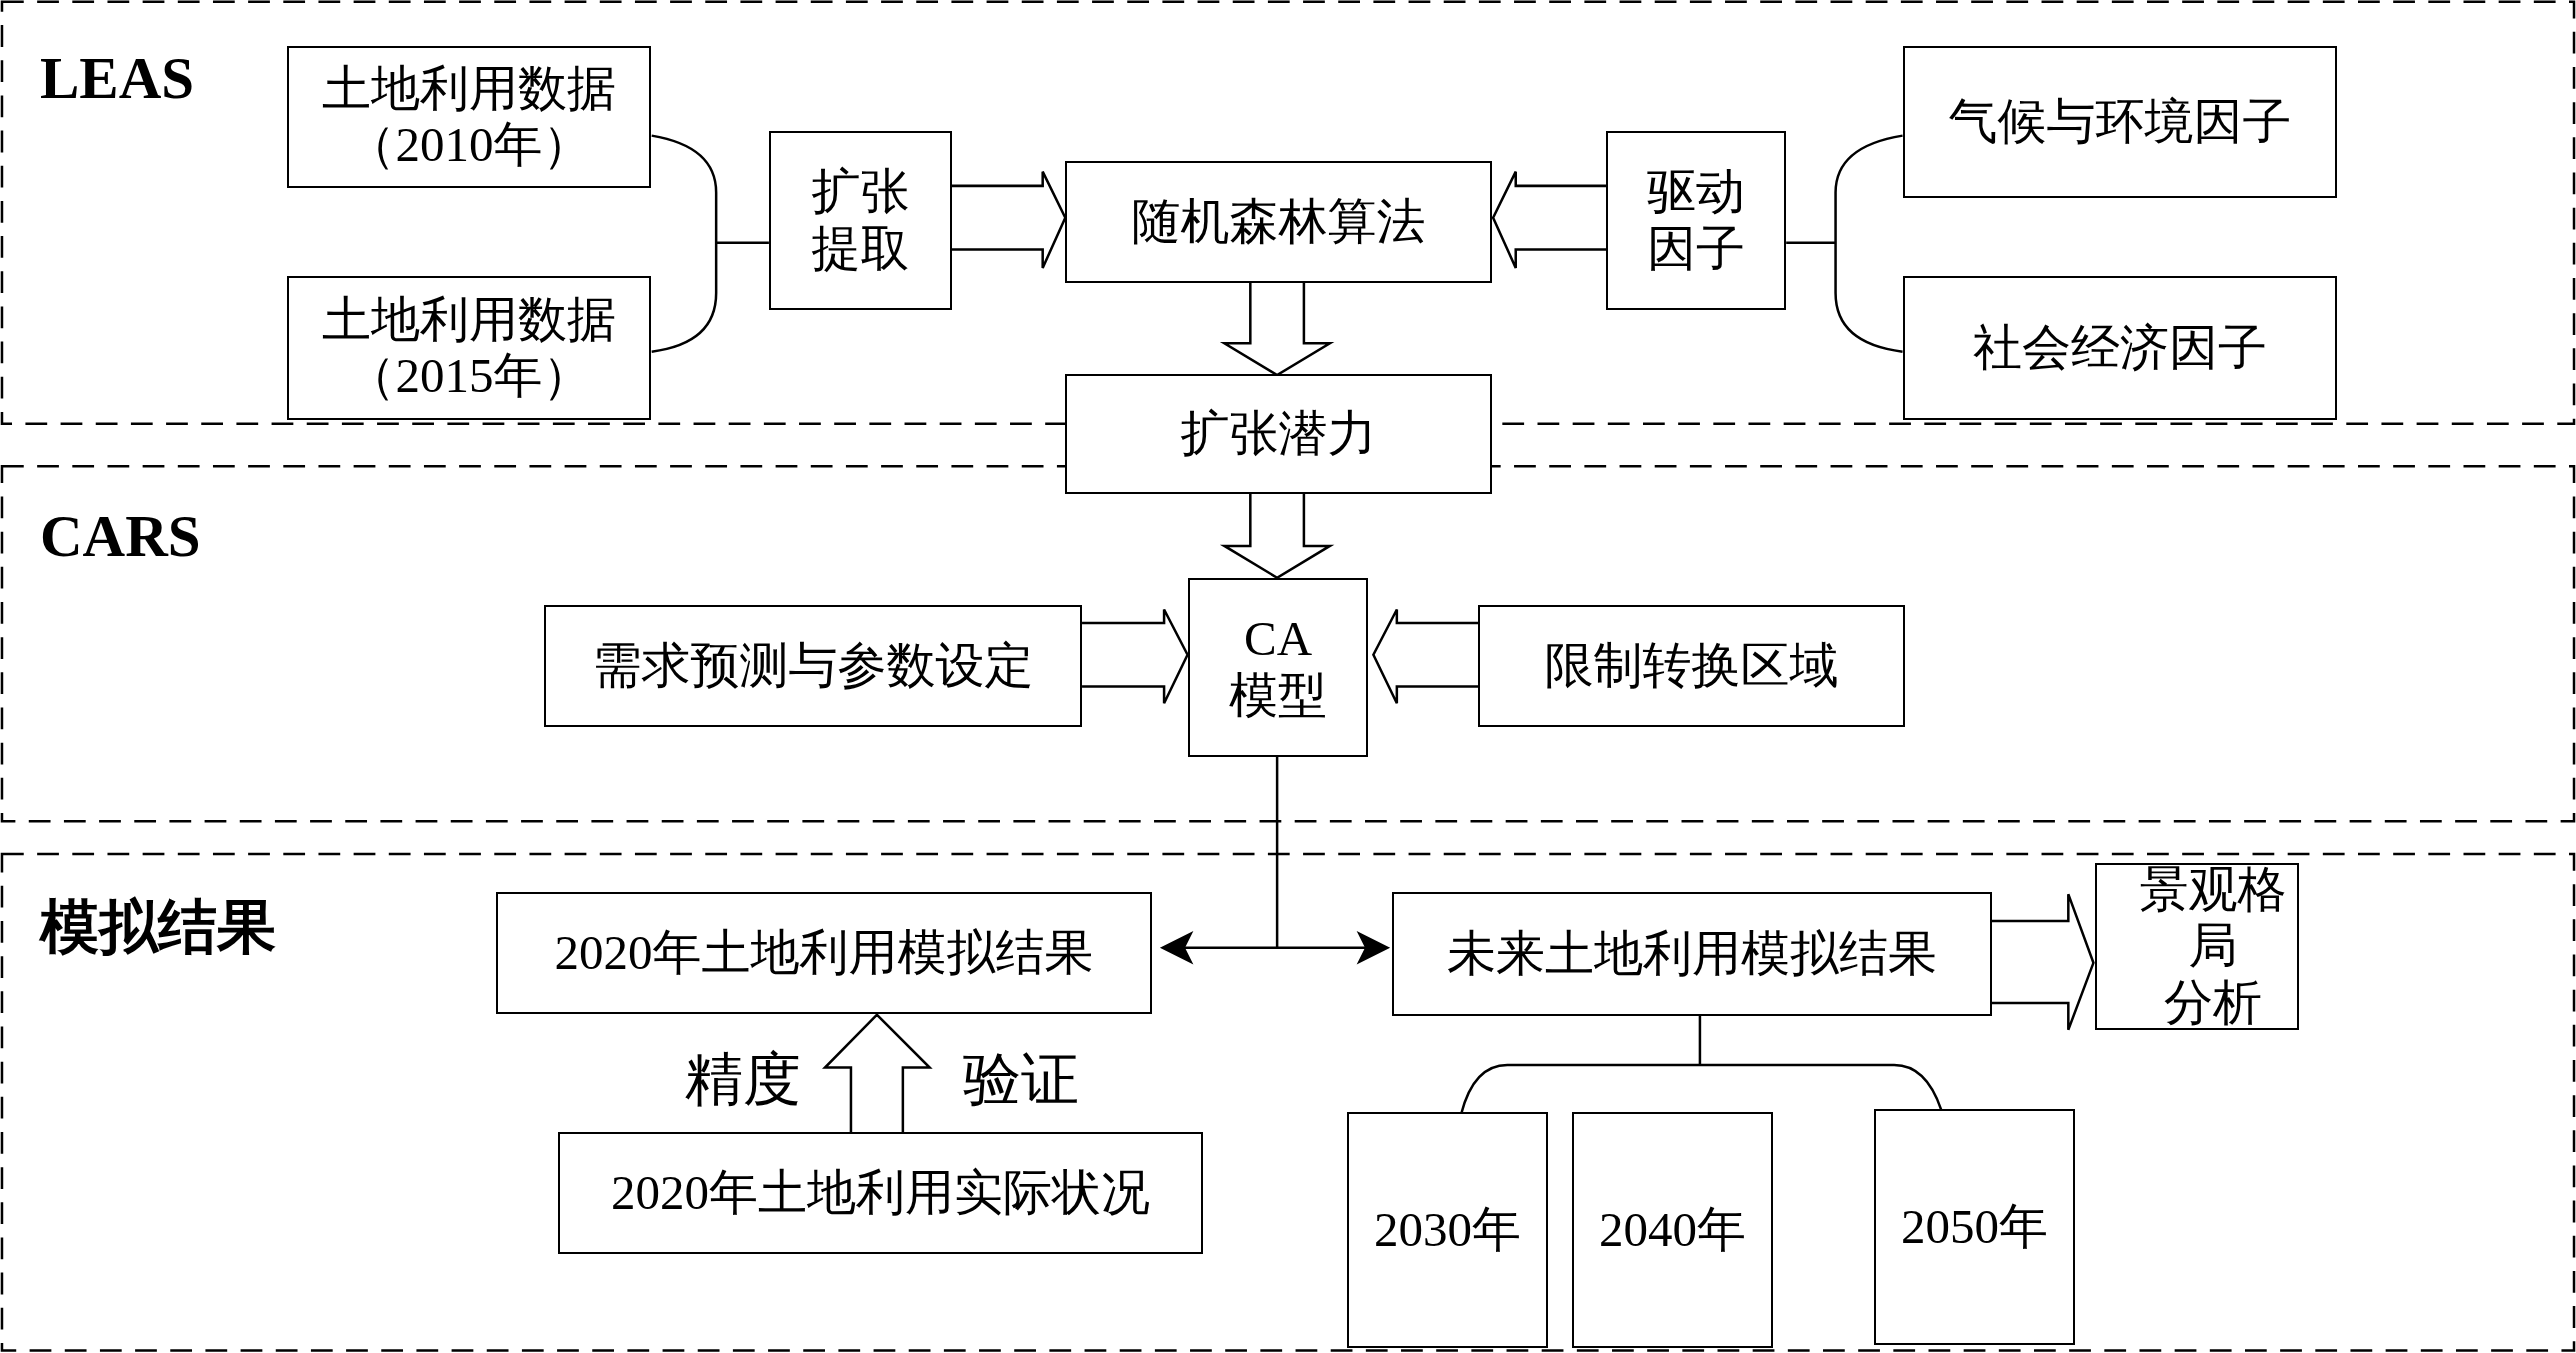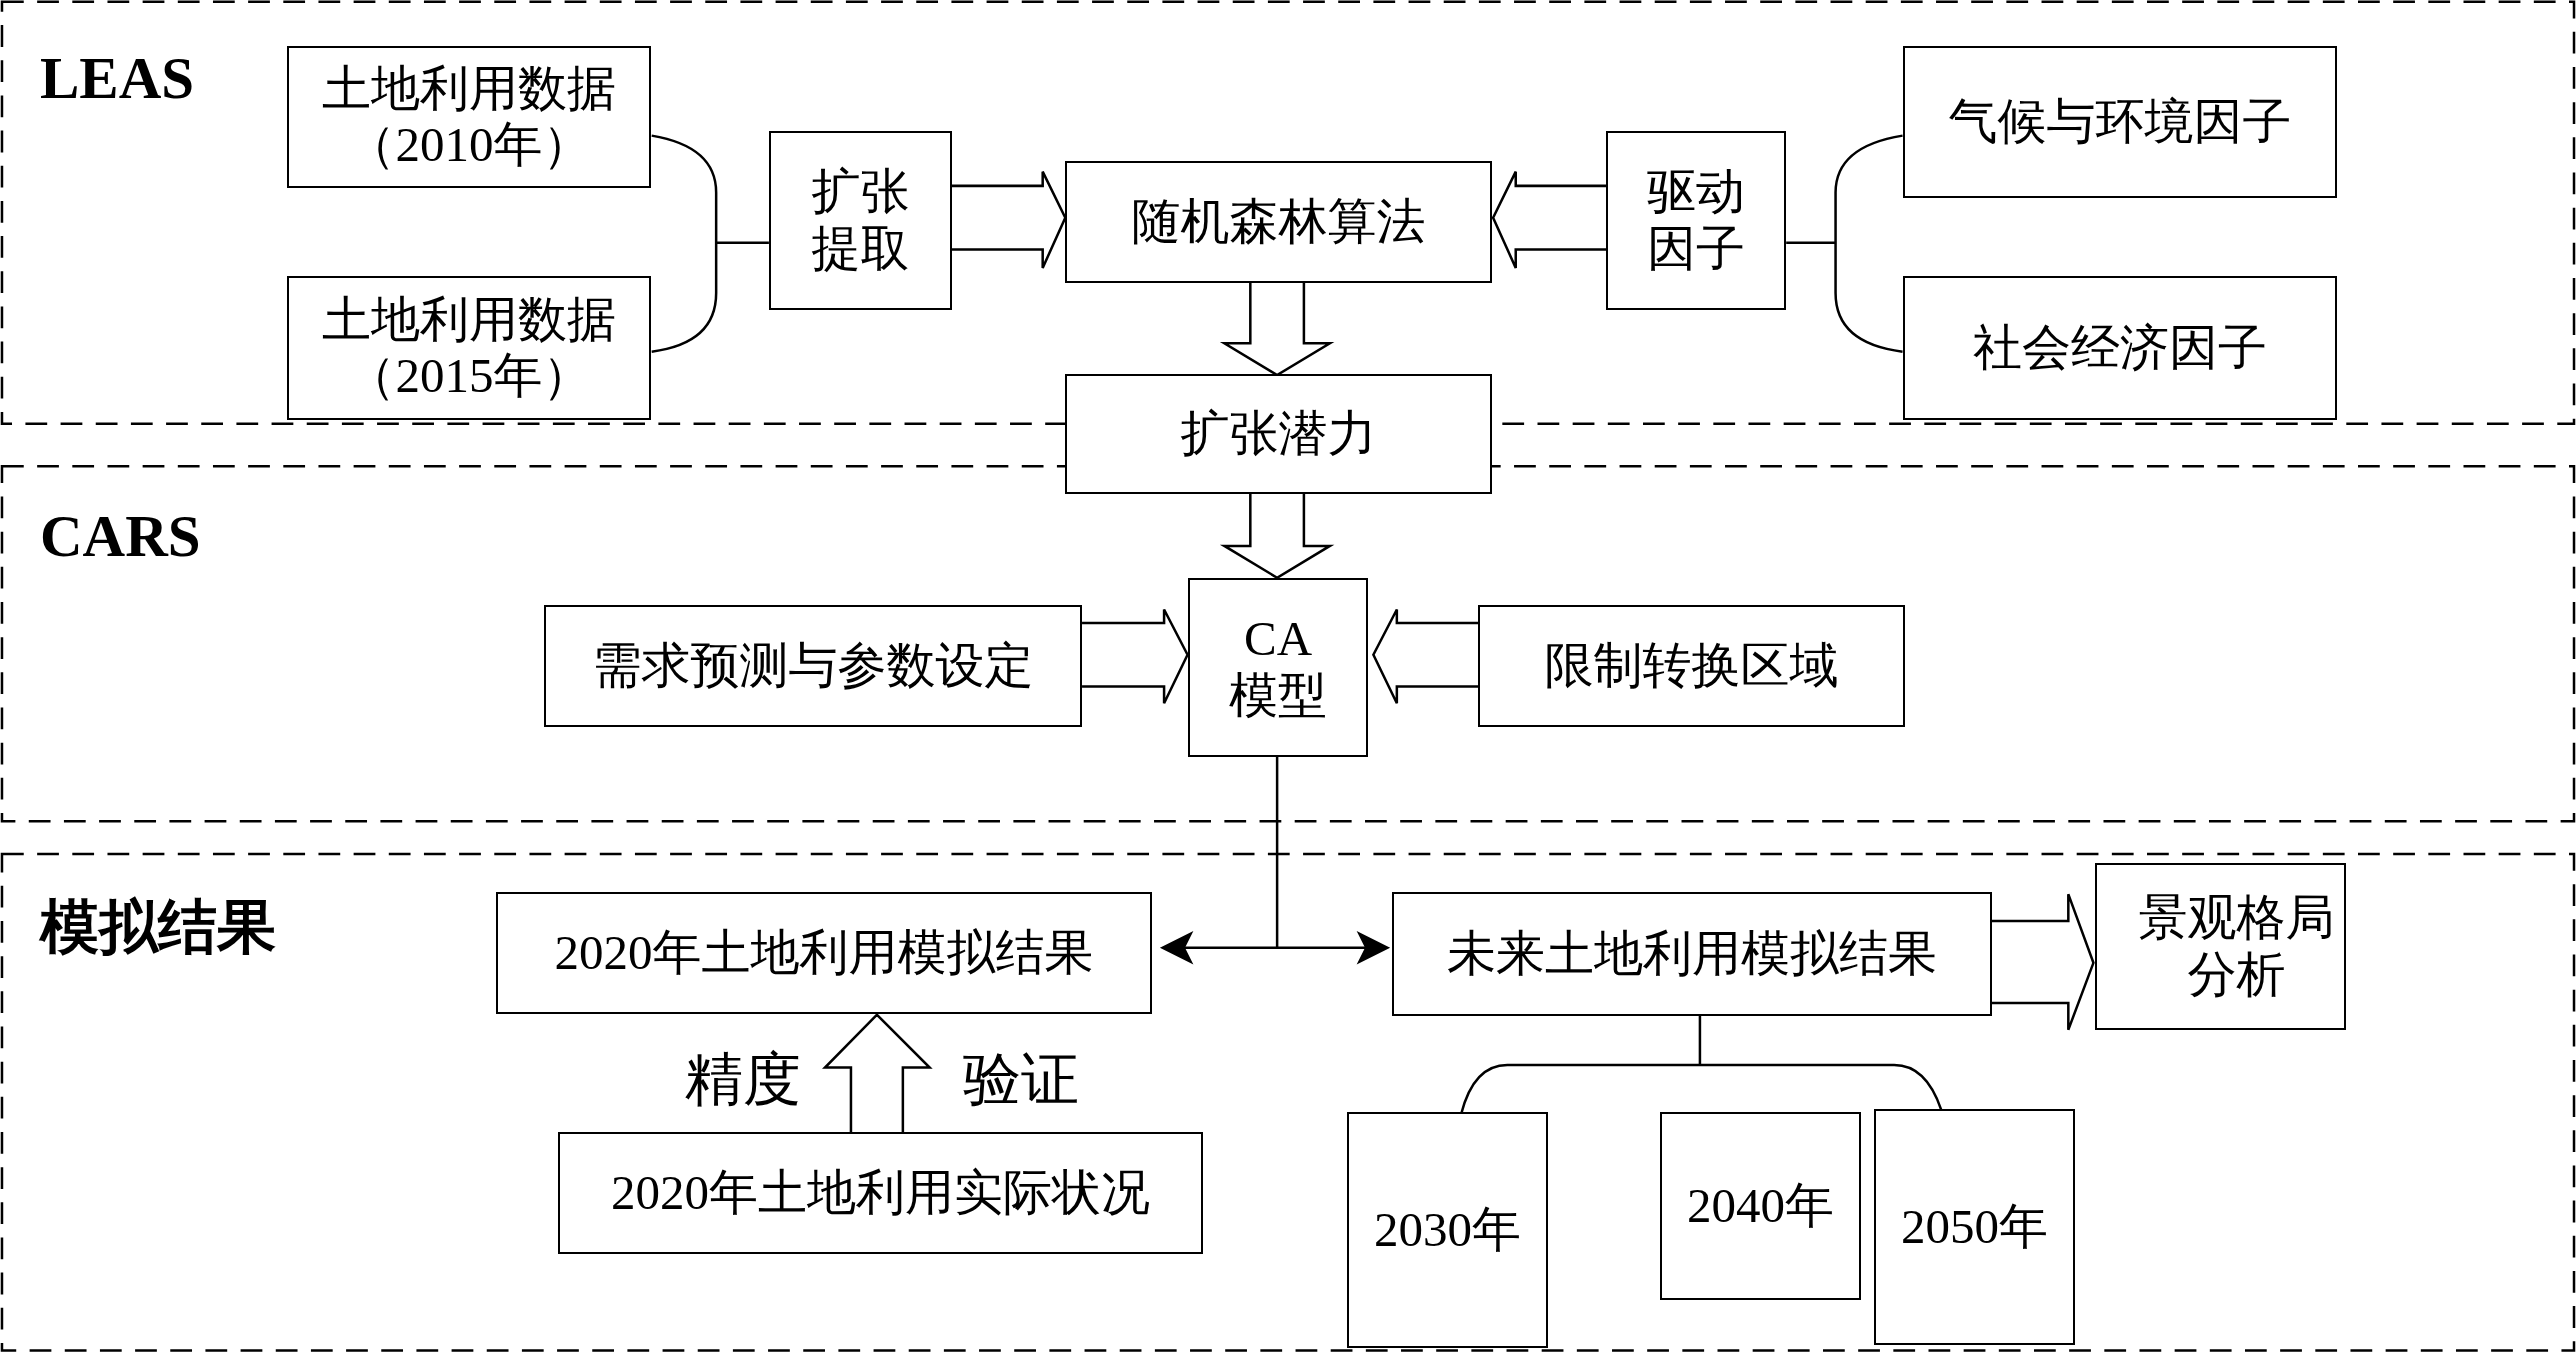--- a/index.html
+++ b/index.html
@@ -68,22 +68,22 @@
 <div class="box" style="left:1903px;top:276px;width:434px;height:144px;">社会经济因子</div>
 <div class="box" style="left:1065px;top:374px;width:427px;height:120px;">扩张潜力</div>
 
 <div class="box" style="left:544px;top:605px;width:538px;height:122px;">需求预测与参数设定</div>
 <div class="box" style="left:1188px;top:578px;width:180px;height:179px;">CA
 模型</div>
 <div class="box" style="left:1478px;top:605px;width:427px;height:122px;text-align:center;">限制转换区域</div>
 
 <div class="box" style="left:496px;top:892px;width:656px;height:122px;">2020年土地利用模拟结果</div>
 <div class="box" style="left:1392px;top:892px;width:600px;height:124px;">未来土地利用模拟结果</div>
-<div class="box" style="left:2095px;top:863px;width:251px;height:167px;padding-left:32px;">景观格局
+<div class="box" style="left:2095px;top:863px;width:204px;height:167px;padding-left:32px;">景观格局
 分析</div>
 <div class="box" style="left:558px;top:1132px;width:645px;height:122px;">2020年土地利用实际状况</div>
 <div class="box" style="left:1347px;top:1112px;width:201px;height:236px;">2030年</div>
-<div class="box" style="left:1660px;top:1112px;width:201px;height:188px;">2040年</div>
+<div class="box" style="left:1572px;top:1112px;width:201px;height:236px;">2040年</div>
 <div class="box" style="left:1874px;top:1109px;width:201px;height:236px;">2050年</div>
 
 <div class="txt" style="left:685px;top:1051px;">精度</div>
 <div class="txt" style="left:963px;top:1051px;text-align:right;">验证</div>
 
 
 </body></html>

